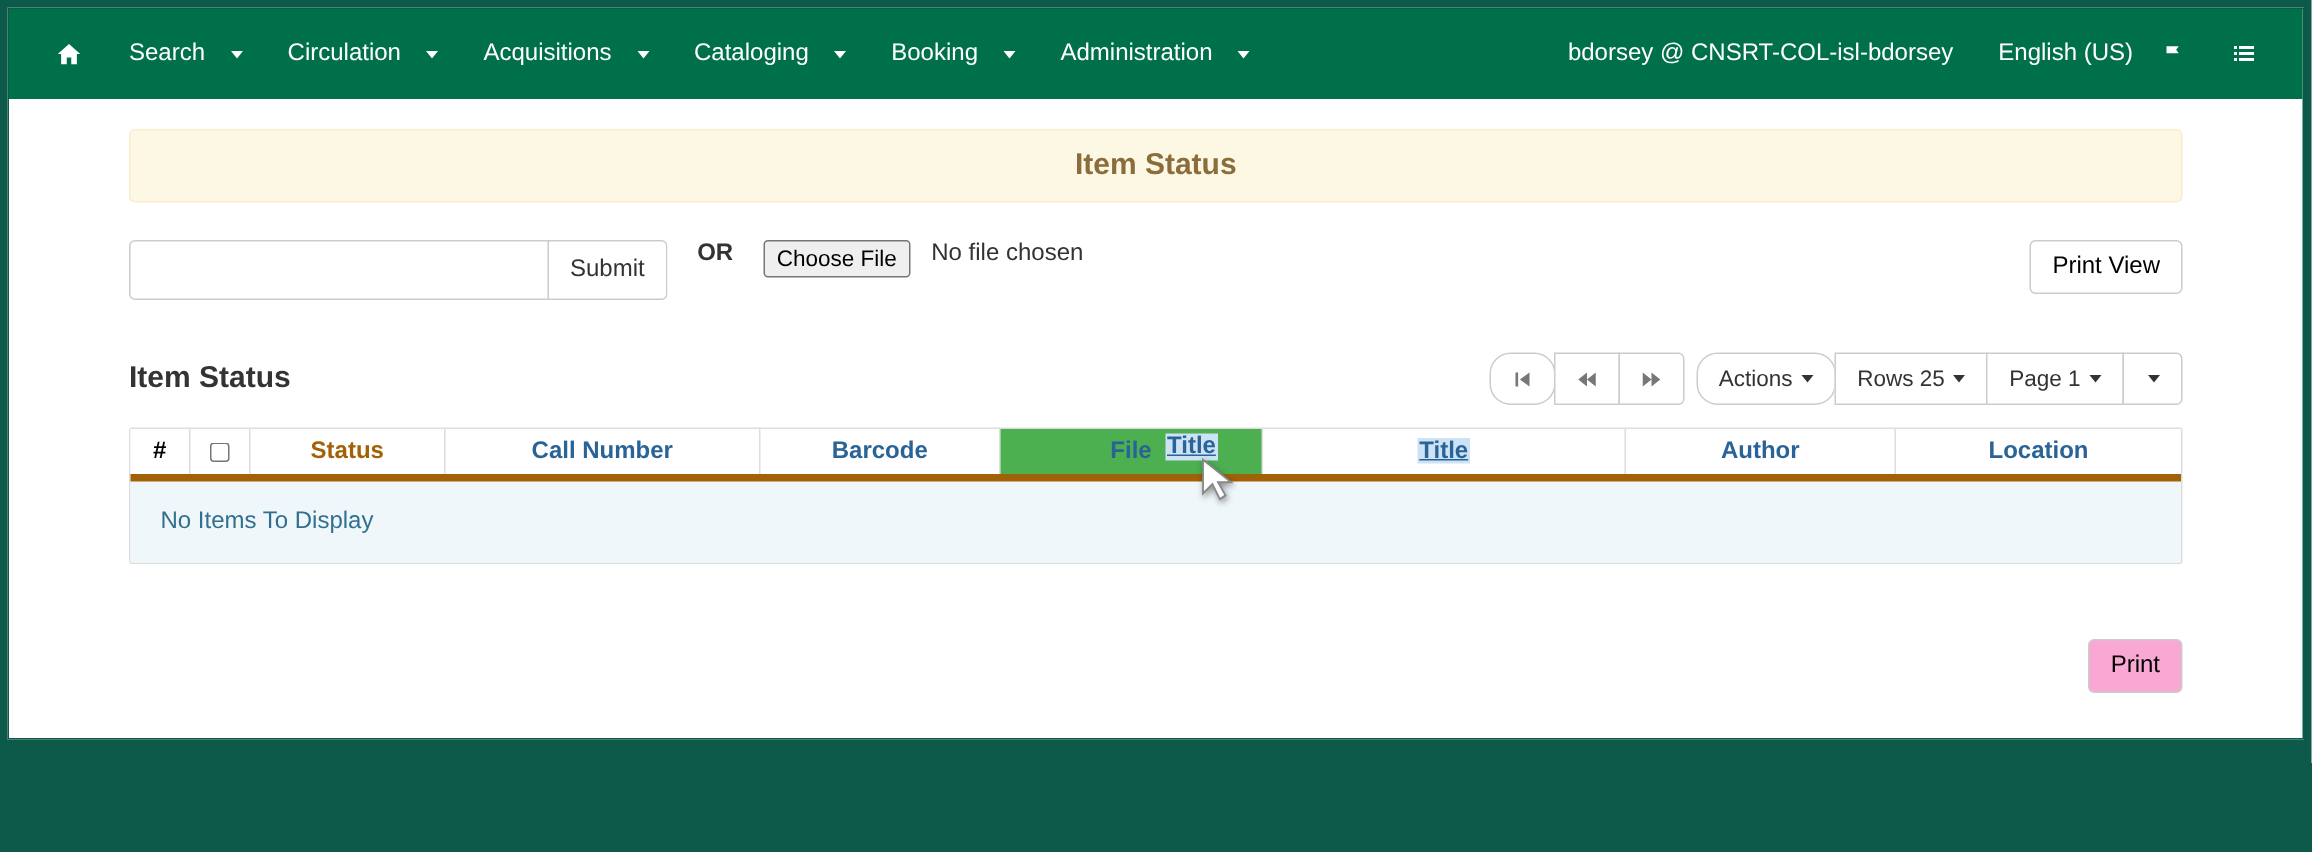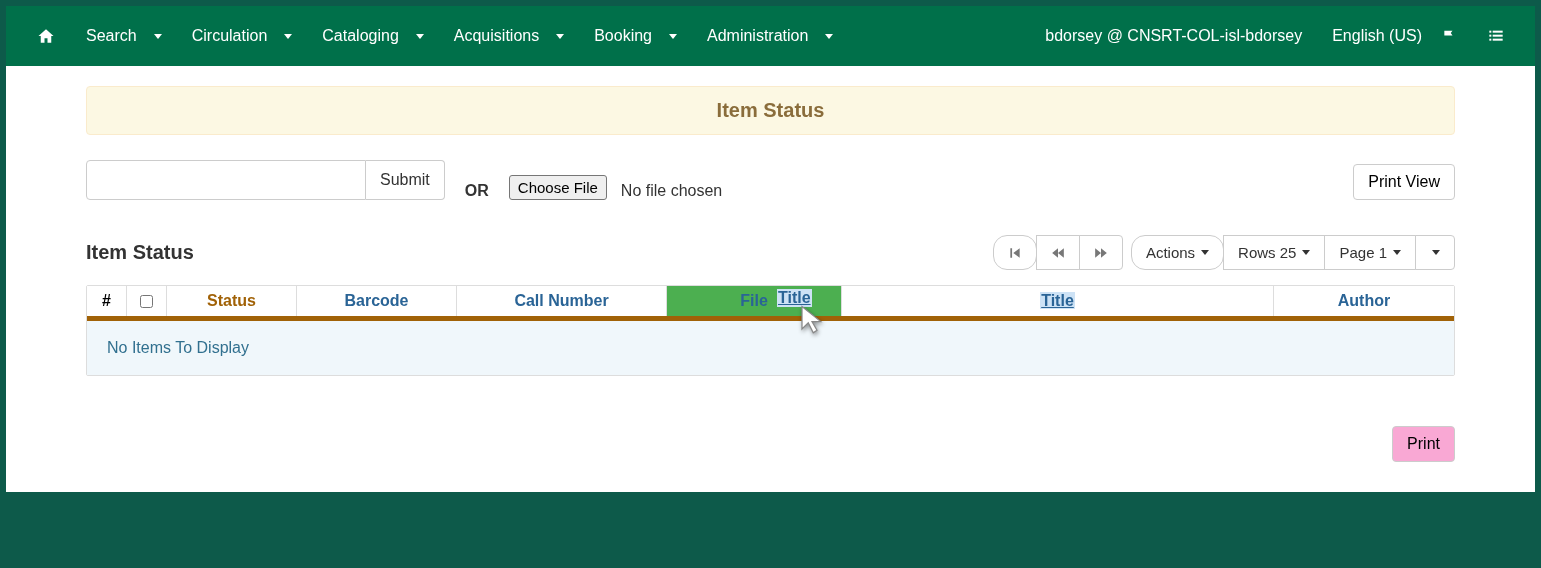--- a/index.html
+++ b/index.html
@@ -10,21 +10,21 @@
 .nav-item { padding: 18px 15px; cursor: pointer; display: flex; align-items: center; gap: 15px; white-space: nowrap; }
 .caret { display: inline-block; width: 0; height: 0; border-left: 4px solid transparent; border-right: 4px solid transparent; border-top: 5px solid #fff; margin-left: 2px; }
 .navbar-right { margin-left: auto; display: flex; align-items: center; }
 .home-svg { width: 20px; height: 18px; fill: #fff; }
 .flag-ico { width: 16px; height: 14px; fill: #fff; margin-left: 4px; }
 .menu-svg { width: 18px; height: 16px; fill: #fff; }
 
 .container { padding: 20px 80px 30px; }
 .page-banner { background: #fcf8e3; border: 1px solid #faebcc; color: #8a6d3b; border-radius: 4px; text-align: center; padding: 12px; font-size: 20px; font-weight: 700; margin-bottom: 25px; }
 
-.input-row { display: flex; align-items: flex-end; gap: 10px; margin-bottom: 35px; }
+.input-row { display: flex; align-items: flex-start; gap: 10px; margin-bottom: 35px; }
 .barcode-input { height: 40px; width: 280px; border: 1px solid #ccc; border-radius: 4px 0 0 4px; padding: 6px 12px; font-size: 14px; }
 .submit-btn { height: 40px; border: 1px solid #ccc; border-left: none; background: #fff; padding: 6px 14px; font-size: 16px; color: #333; border-radius: 0 4px 4px 0; margin-left: -10px; cursor: pointer; }
 .or-text { font-weight: 700; font-size: 16px; margin: 0 10px; }
 .file-btn { border: 1px solid #767676; background: #efefef; padding: 3px 8px; font-size: 15px; border-radius: 3px; cursor: pointer; }
 .no-file { font-size: 16px; color: #333; margin-left: 4px; }
 .detail-btn { margin-left: auto; border: 1px solid #ccc; background: #fff; border-radius: 4px; padding: 8px 14px; font-size: 16px; cursor: pointer; }
 
 .grid-header-row { display: flex; align-items: center; margin-bottom: 15px; }
 .grid-title { font-size: 20px; font-weight: 700; }
 .btn-toolbar { margin-left: auto; display: flex; }
@@ -73,25 +73,25 @@
       </div>
       <div class="nav-item">
           <span>Search</span>
           <span class="caret"></span>
         </div>
       <div class="nav-item">
           <span>Circulation</span>
           <span class="caret"></span>
         </div>
       <div class="nav-item">
+          <span>Acquisitions</span>
+          <span class="caret"></span>
+        </div>
+      <div class="nav-item">
           <span>Cataloging</span>
-          <span class="caret"></span>
-        </div>
-      <div class="nav-item">
-          <span>Acquisitions</span>
           <span class="caret"></span>
         </div>
       <div class="nav-item">
           <span>Booking</span>
           <span class="caret"></span>
         </div>
       <div class="nav-item">
           <span>Administration</span>
           <span class="caret"></span>
         </div>
@@ -172,33 +172,34 @@
       </div>
     </div>
 
     <div class="grid">
       <div class="grid-head">
         <div class="gh-cell gh-num">#</div>
         <div class="gh-cell gh-chk">
             <input type="checkbox" style="">
           </div>
         <div class="gh-cell gh-status">Status</div>
+        <div class="gh-cell gh-call">Call Number</div>
         <div class="gh-cell gh-barcode">Barcode</div>
-        <div class="gh-cell gh-call">Call Number</div>
         <div class="gh-cell gh-parts">
           <span>File</span>
           <span class="drag-label">Title</span>
           <span class="cursor-arrow">
             <svg viewBox="0 0 24 24">
                 <path d="M4 2 L4 20 L9 15 L13 23 L16 21 L12 14 L19 14 Z" fill="#fff" stroke="#888" stroke-width="1"></path>
               </svg>
           </span>
         </div>
         <div class="gh-cell gh-title"><span class="title-link">Title</span></div>
         <div class="gh-cell gh-author">Author</div>
+        <div class="gh-cell gh-location">Location</div>
       </div>
       <div class="grid-body">No Items To Display</div>
     </div>
 
     <div class="print-row">
       <button class="print-btn">Print</button>
     </div>
 
   </div>
 </div>

